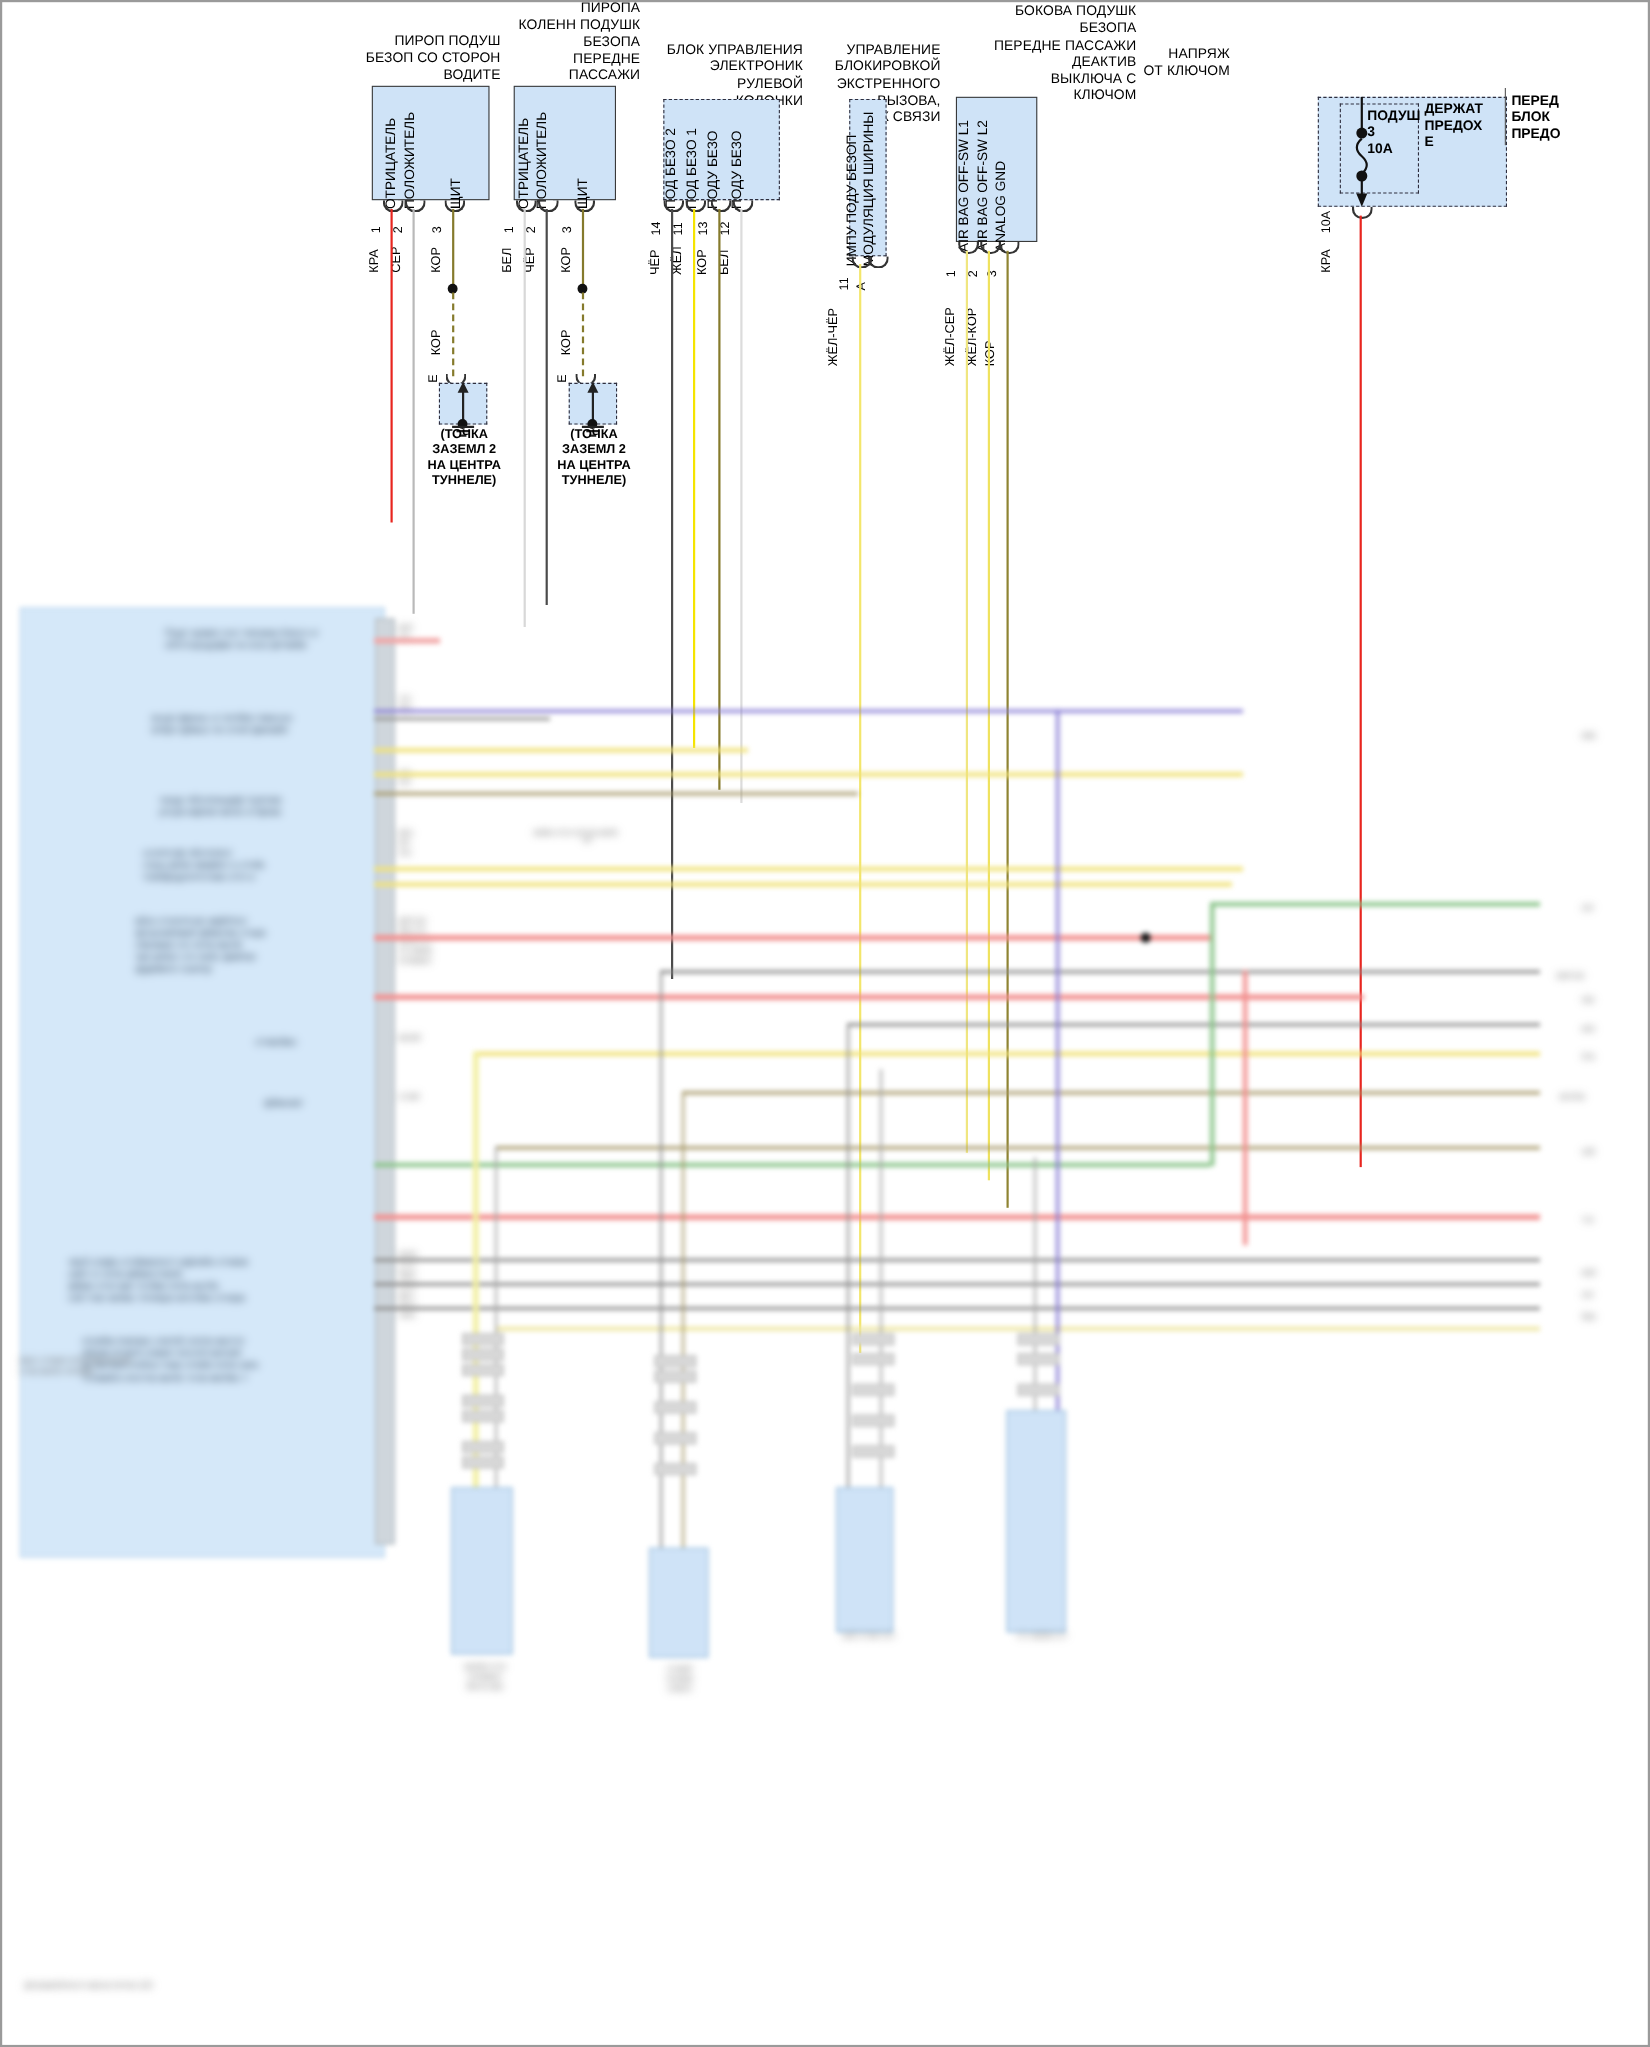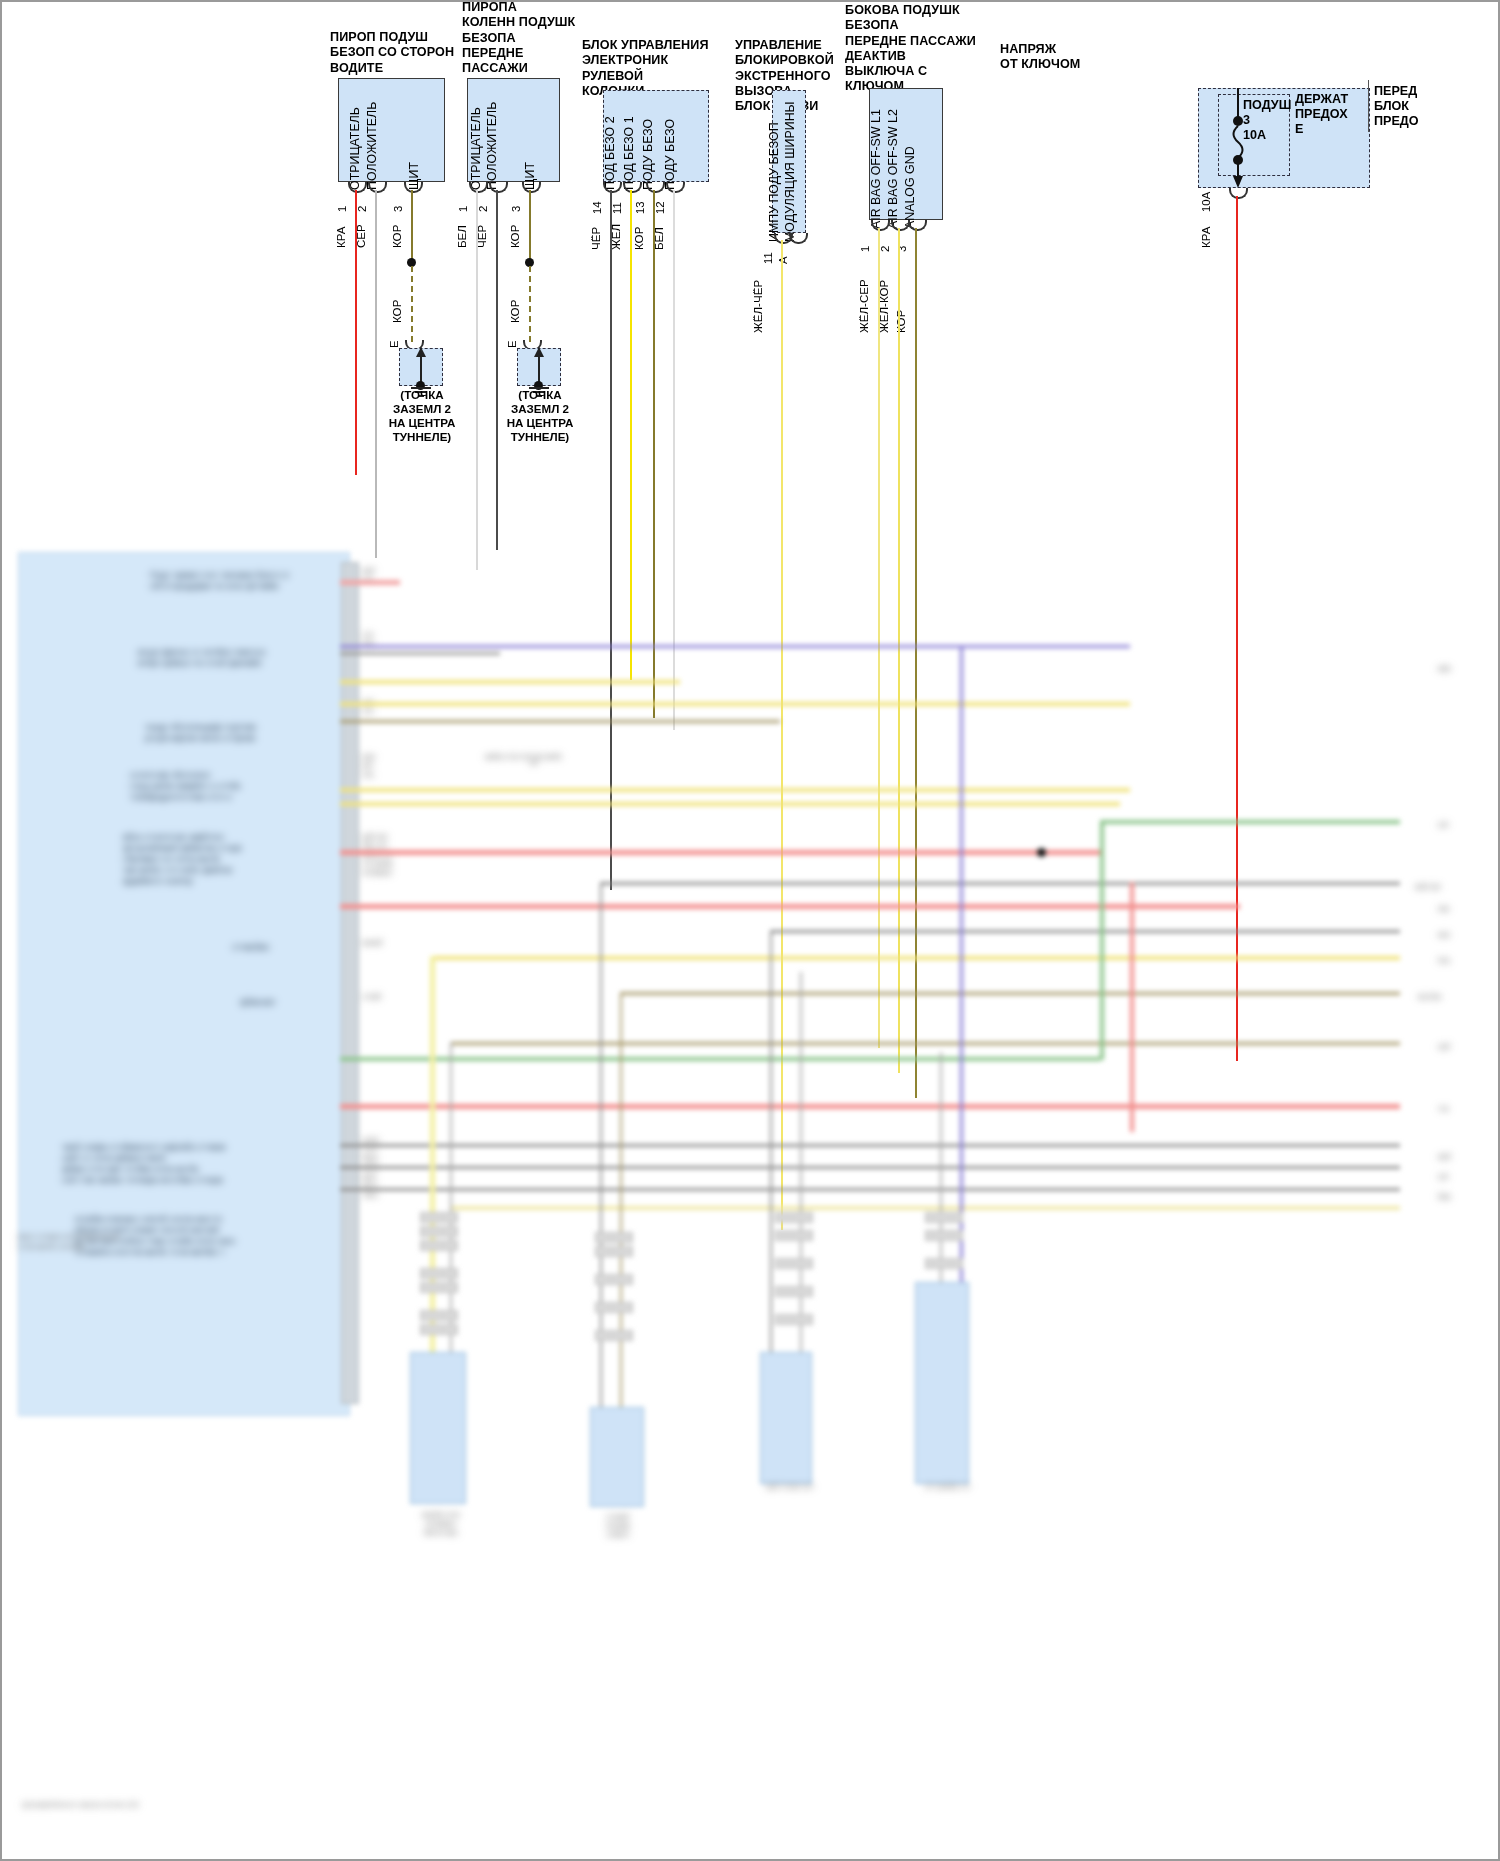--- a/index.html
+++ b/index.html
@@ -3,21 +3,21 @@
 <meta charset="utf-8">
 <style>
   html,body{margin:0;padding:0;background:#fff;}
   body{font-family:"Liberation Sans",sans-serif;}
   #page{position:relative;width:1500px;height:1861px;background:#ffffff;overflow:hidden;}
   #page::after{content:"";position:absolute;left:0;top:0;right:0;bottom:0;border:2px solid #9a9a9a;pointer-events:none;}
 
   
   .box{position:absolute;background:#cfe3f7;border:1.6px solid #3a3a3a;box-sizing:border-box;}
   .box.dashed{border:1.8px dashed #2e2e3e;}
-  .ttl{position:absolute;text-align:left;font-size:12.6px;line-height:15.3px;color:#000;font-weight:700;letter-spacing:.1px;white-space:pre-line;}
+  .ttl{position:absolute;text-align:right;font-size:12.6px;line-height:15.3px;color:#000;font-weight:400;letter-spacing:.1px;white-space:pre-line;}
   .vlabel{position:absolute;font-size:12.4px;color:#000;white-space:nowrap;
           transform-origin:left bottom;transform:rotate(-90deg);font-weight:400;}
   .pin{position:absolute;font-size:11.4px;color:#000;white-space:nowrap;
        transform-origin:left bottom;transform:rotate(-90deg);}
   .wlbl{position:absolute;font-size:11.6px;color:#000;white-space:nowrap;
         transform-origin:left bottom;transform:rotate(-90deg);}
   .wire{position:absolute;width:0;border-left-width:2.4px;border-left-style:solid;}
   .wire.dash{border-left-style:dashed;}
   .hwire{position:absolute;height:0;border-top-width:2.4px;border-top-style:solid;}
   .dot{position:absolute;width:9px;height:9px;border-radius:50%;background:#111;}
@@ -189,21 +189,21 @@
   <div class="crimp" style="left:774px;top:233px;"></div>
   <div class="crimp" style="left:789px;top:233px;"></div>
 
   <div class="pin" style="left:774px;top:252px;">11</div>
   <div class="pin" style="left:789px;top:252px;">A</div>
 
   <div class="wlbl" style="left:764px;top:320px;">ЖЁЛ-ЧЁР</div>
 
   <div class="wire" style="left:781px;top:240px;height:990px;border-left-color:#f3e66b;"></div>
 
-  <div class="ttl" style="left:845px;top:3px;width:150px;">БОКОВА ПОДУШК
+  <div class="ttl" style="left:883px;top:3px;width:150px;">БОКОВА ПОДУШК
 БЕЗОПА
 ПЕРЕДНЕ ПАССАЖИ
 ДЕАКТИВ
 ВЫКЛЮЧА С
 КЛЮЧОМ</div>
 
   <div class="box" style="left:869px;top:88px;width:74px;height:132px;"></div>
 
   <div class="vlabel" style="left:883px;top:215px;">AIR BAG OFF-SW L1</div>
   <div class="vlabel" style="left:900px;top:215px;">AIR BAG OFF-SW L2</div>

